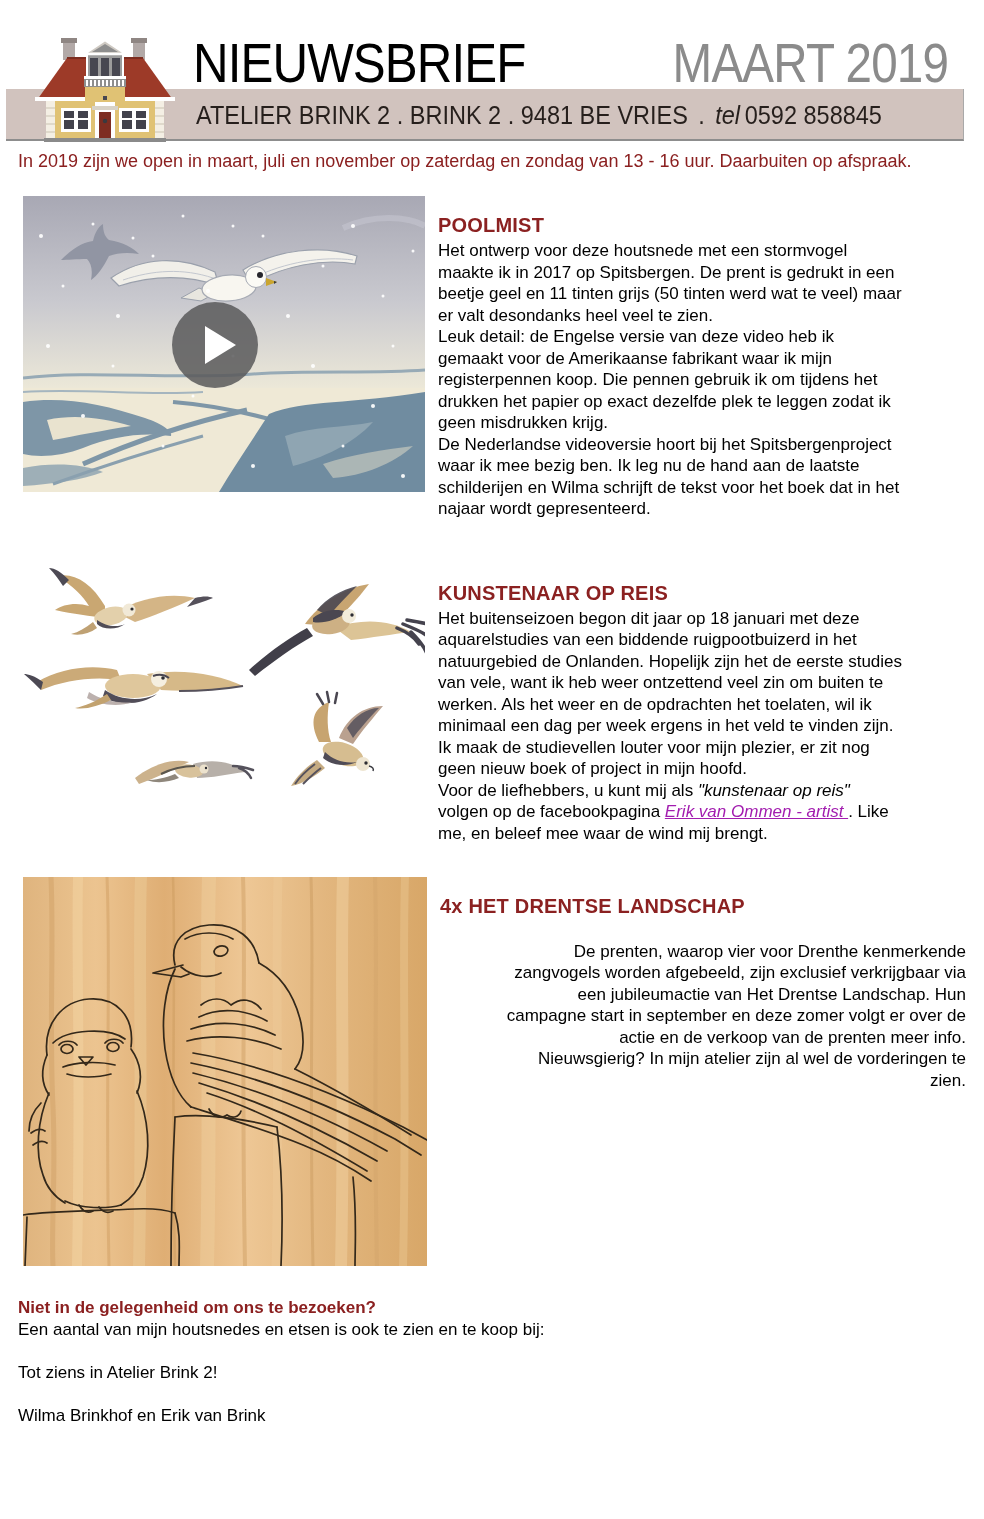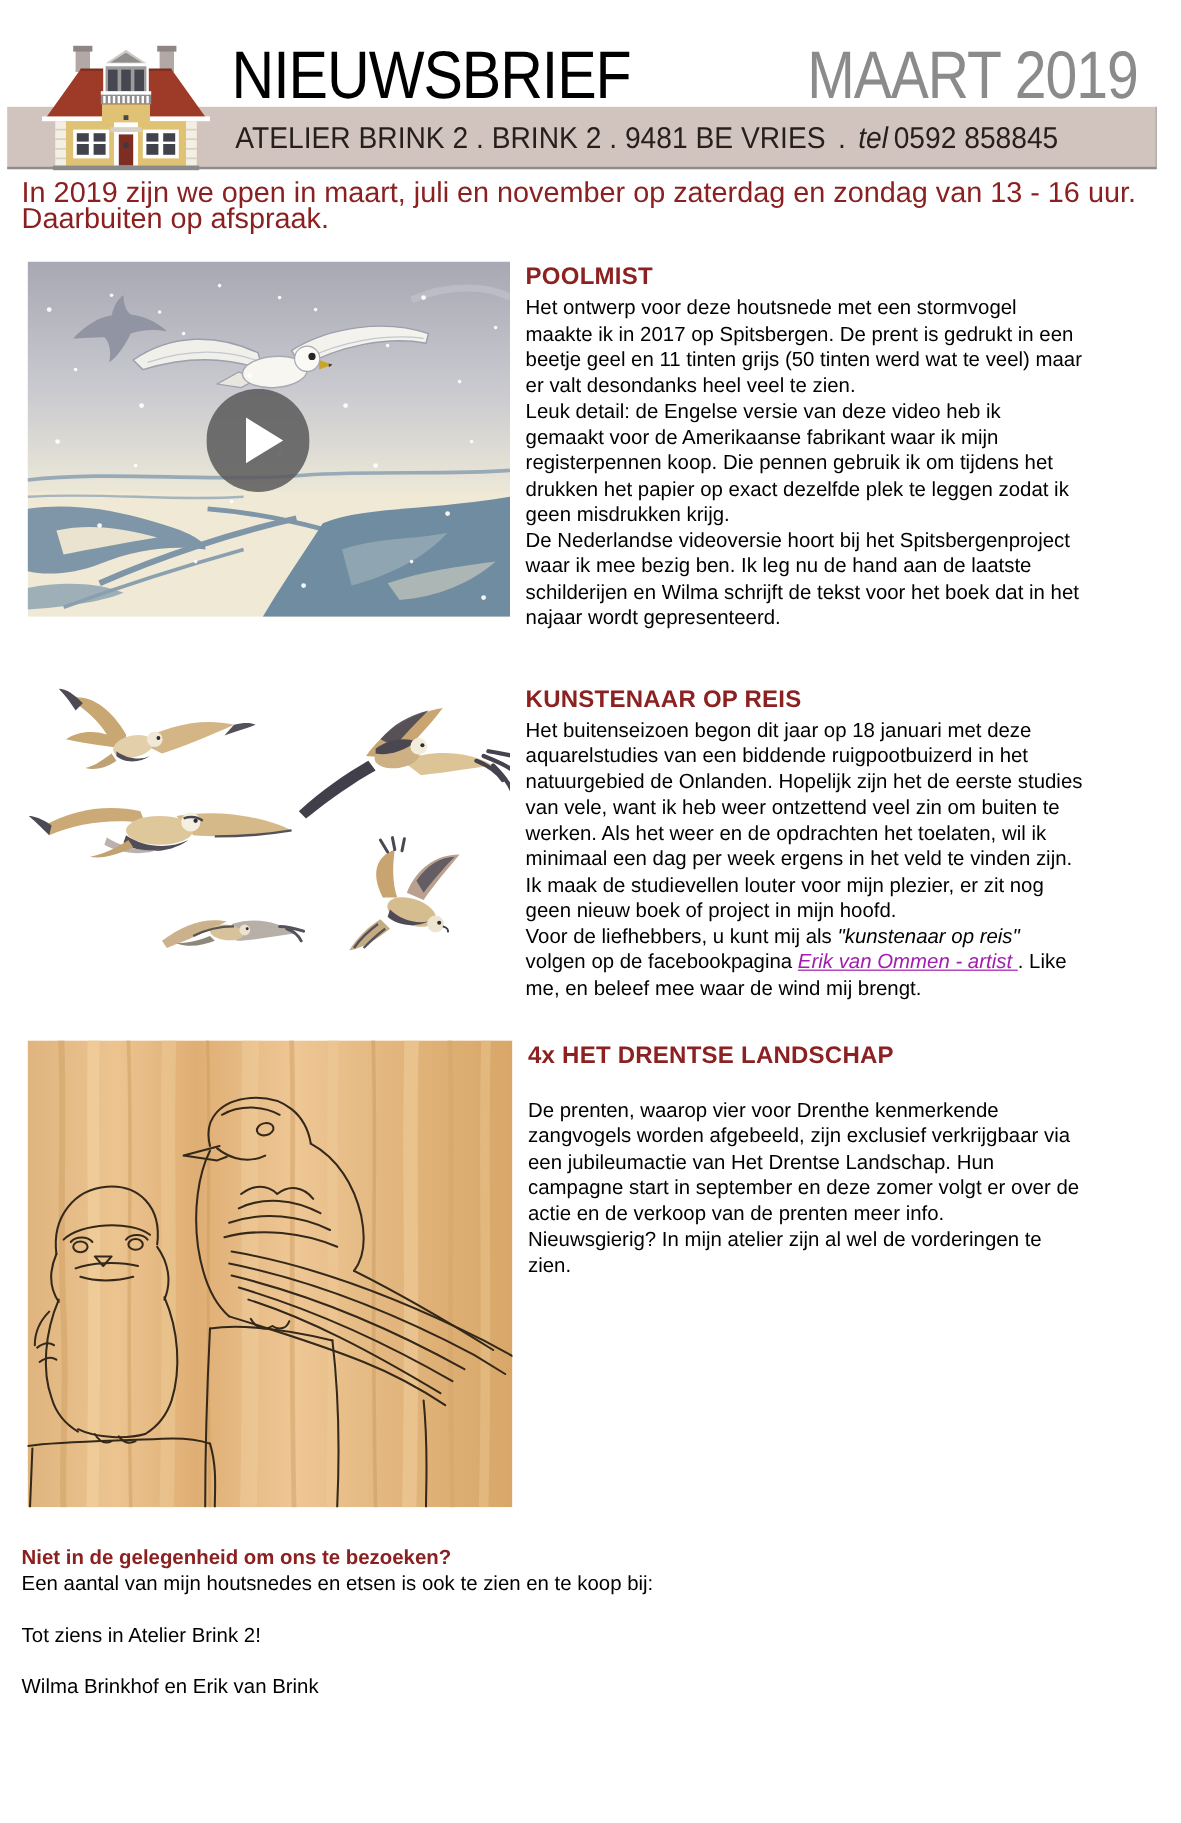--- a/index.html
+++ b/index.html
@@ -25,31 +25,31 @@
     letter-spacing:-1px; white-space:nowrap; transform:scaleX(0.85); transform-origin:100% 50%;
     color:#8b8b8b; z-index:2;
   }
   .addr-text {
     position:absolute; left:196px; top:101px; font-size:25px; line-height:28px;
     color:#261f1c; white-space:nowrap; transform:scaleX(0.94); transform-origin:0 0; z-index:4;
   }
   .addr-sep { display:inline-block; margin:0 11px; }
   .tel-label { font-style:italic; margin-right:5px; }
   
-  .intro { margin:8px 18px 0 18px; font-size:24px; line-height:22px; color:#8b2020; }
+  .intro { margin:8px 18px 0 18px; font-size:18px; line-height:22px; color:#8b2020; }
   
   .row { display:flex; gap:13px; margin-left:23px; margin-right:18px; align-items:flex-start; }
   .row-1 { margin-top:24px; }
   .row-2 { margin-top:44px; }
   .row-3 { margin-top:33px; }
   .media { flex:0 0 402px; position:relative; font-size:0; line-height:0; }
   .media svg { display:block; }
-  .copy { width:528px; font-size:17px; line-height:21.5px; padding-top:1px; }
+  .copy { width:528px; font-size:17px; line-height:21.5px; padding-top:1px;margin-top:16px; }
   .copy h2 { font-size:20px; line-height:25px; color:#8b2121; margin-bottom:2px; letter-spacing:0.2px; }
-  .para2 { margin-top:21.5px; }
+  .para2 { margin-top:21.5px;text-align:right; }
   .it { font-style:italic; }
   a.link { color:#a21caf; text-decoration:underline; cursor:pointer; }
   a.link.it { font-style:italic; }
   .play-overlay { position:absolute; left:149px; top:106px; width:86px; height:86px; cursor:pointer; }
   
   .footer { margin:31px 18px 17px 18px; font-size:17px; line-height:21.5px; }
   .f-head { font-weight:bold; color:#8b2020; }
   .f-gap { margin-top:21.5px; }
 </style>
 </head>

